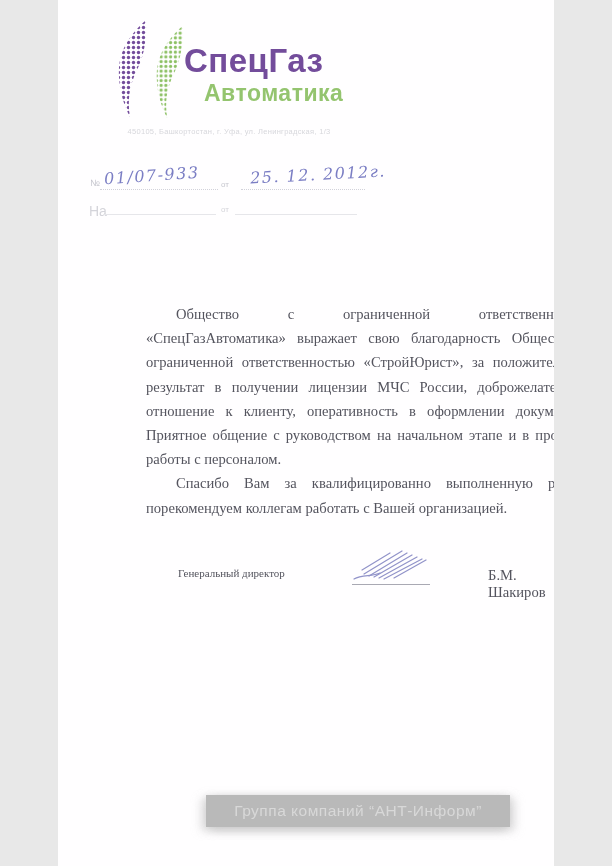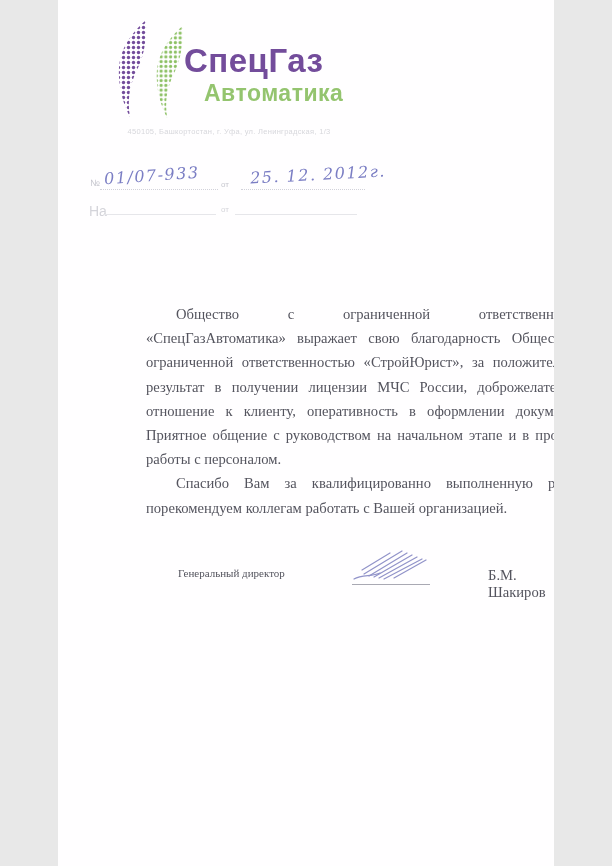--- a/index.html
+++ b/index.html
@@ -128,14 +128,17 @@
       <path d="M29,34 L67,13"></path>
       <path d="M34,35 L72,15"></path>
       <path d="M12,26 L40,9"></path>
       <path d="M44,34 L76,16"></path>
       <path d="M4,35 C12,30 22,33 30,29"></path>
     </g>
   </svg>
   <span class="sig-line"></span>
   <div class="sig-name">Б.М. Шакиров</div>
 
+  <div class="footer-band">
+    <span>Группа компаний “АНТ-Информ”</span>
+  </div>
 
 </div>
 
 </body></html>

